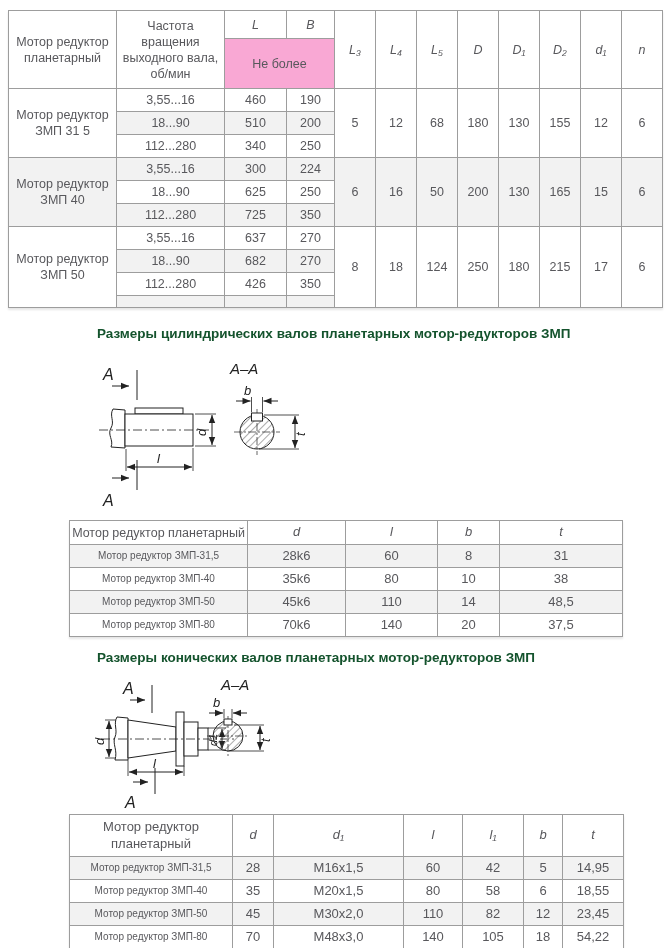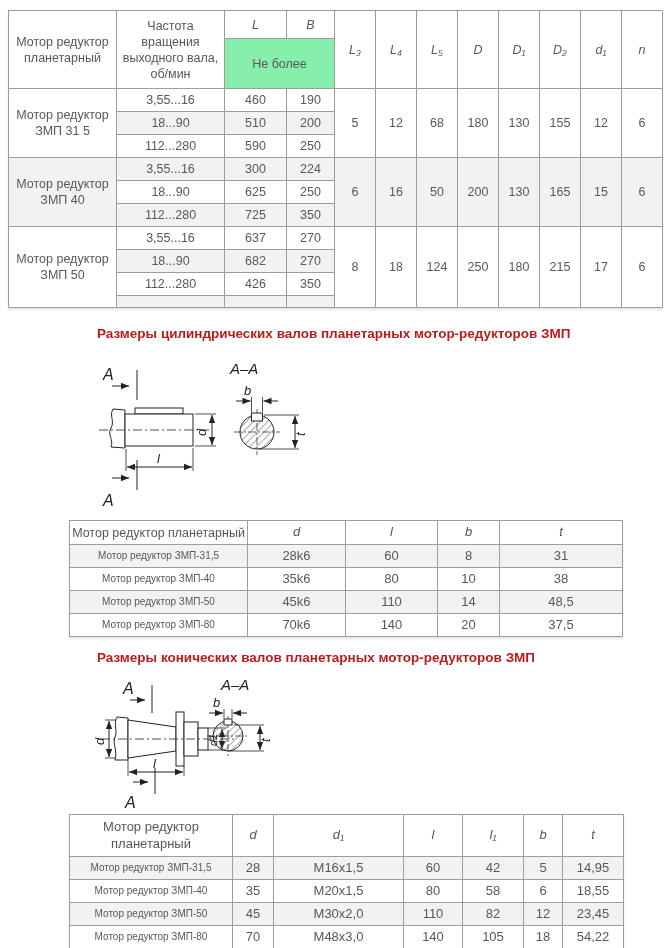--- a/index.html
+++ b/index.html
@@ -6,29 +6,29 @@
   body{
     width:670px;height:948px;position:relative;background:#ffffff;
     font-family:"Liberation Sans",sans-serif;color:#58585c;overflow:hidden;
   }
   table{border-collapse:collapse;table-layout:fixed;color:#58585c;}
   th,td{
     border:1px solid #9d9d9d;font-weight:normal;text-align:center;
     vertical-align:middle;padding:1px 2px;overflow:hidden;line-height:1.28;
   }
   tr.s td{background:#f2f2f2;}
-  th.s{background:#86efac;}
+  th.s{background:#f9a8d4;}
   .dim{font-style:italic;}
   .t1{position:absolute;left:8px;top:10px;width:654px;font-size:12.5px;box-shadow:0 2px 2px rgba(0,0,0,.10);}
   .t2{position:absolute;left:69px;top:520px;width:553px;font-size:13px;box-shadow:0 2px 2px rgba(0,0,0,.10);}
   .t3{position:absolute;left:69px;top:814px;width:554px;font-size:13px;box-shadow:0 2px 2px rgba(0,0,0,.10);}
   .t2 th.name-h{white-space:nowrap;overflow:visible;padding:1px 0;font-size:12.5px;}
   .t2 td.name,.t3 td.name{white-space:nowrap;overflow:visible;font-size:10px;}
   .section-title{
-    position:absolute;left:97px;font-weight:bold;color:#b91c1c;font-size:13.5px;
+    position:absolute;left:97px;font-weight:bold;color:#14532d;font-size:13.5px;
   }
   #sec1{top:326px;}
   #sec2{top:650px;}
   .drw{position:absolute;}
   #drw1{left:85px;top:356px;}
   #drw2{left:95px;top:674px;}
   .drw text{font-family:"Liberation Sans",sans-serif;font-style:italic;fill:#222;}
   .lbl-a{font-size:16px;}
   .lbl-aa{font-size:15px;}
   .lbl-dim{font-size:13px;}
@@ -86,21 +86,21 @@
       <td rowspan="3">12</td>
       <td rowspan="3">6</td>
     </tr>
     <tr class="s" style="height:23px">
       <td>18...90</td>
       <td>510</td>
       <td>200</td>
     </tr>
     <tr style="height:23px">
       <td>112...280</td>
-      <td>590</td>
+      <td>340</td>
       <td>250</td>
     </tr>
 
     <tr class="s" style="height:23px">
       <td rowspan="3">Мотор редуктор ЗМП 40</td>
       <td>3,55...16</td>
       <td>300</td>
       <td>224</td>
       <td rowspan="3">6</td>
       <td rowspan="3">16</td>

